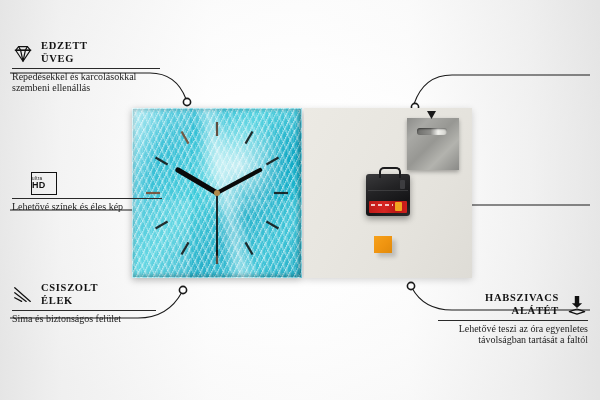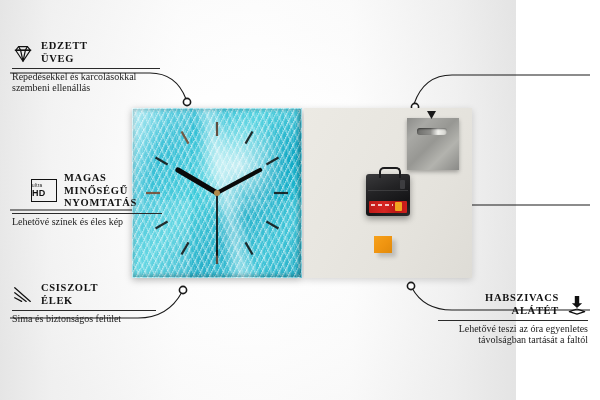--- a/index.html
+++ b/index.html
@@ -2,21 +2,21 @@
 <html><head>
 <meta charset="utf-8">
 <style>
   html,body{margin:0;padding:0;}
   body{
     width:600px;height:400px;overflow:hidden;
     font-family:"Liberation Serif",serif;
     background:#ffffff;
   }
   .stage{
-    position:relative;width:516px;height:400px;
+    position:relative;width:600px;height:400px;
     background:
       radial-gradient(ellipse 70% 60% at 50% 45%, #ffffff 0%, #fdfdfd 38%, #f4f4f4 70%, #e9e9e9 100%);
   }
   .stage:before{
     content:"";position:absolute;inset:0;
     background:linear-gradient(90deg,#e4e4e4 0%,#f2f2f2 10%,#fefefe 35%,#ffffff 50%,#fdfdfd 68%,#efefef 88%,#e2e2e2 100%);
     opacity:.75;
   }
   .stage > *{position:relative;}
 
@@ -216,22 +216,20 @@
     <div class="co-desc">Repedésekkel és karcolásokkal
 szembeni ellenállás</div>
   </div>
 
   <div class="callout left" style="left:12px;top:172px;width:150px;">
     <div class="co-head">
       <span class="hdbox">
         <span class="u">ultra</span>
         <span class="h">HD</span>
       </span>
-      <span class="co-title">MAGAS MINŐSÉGŰ
-NYOMTATÁS</span>
     </div>
     <div class="co-rule"></div>
     <div class="co-desc">Lehetővé színek és éles kép</div>
   </div>
 
   <div class="callout left" style="left:12px;top:282px;width:144px;">
     <div class="co-head">
       <span class="ico">
         <svg viewBox="0 0 24 24" fill="none" stroke="#111" stroke-width="1.35" stroke-linecap="round">
           <path d="M3 4 L20 19"></path>

